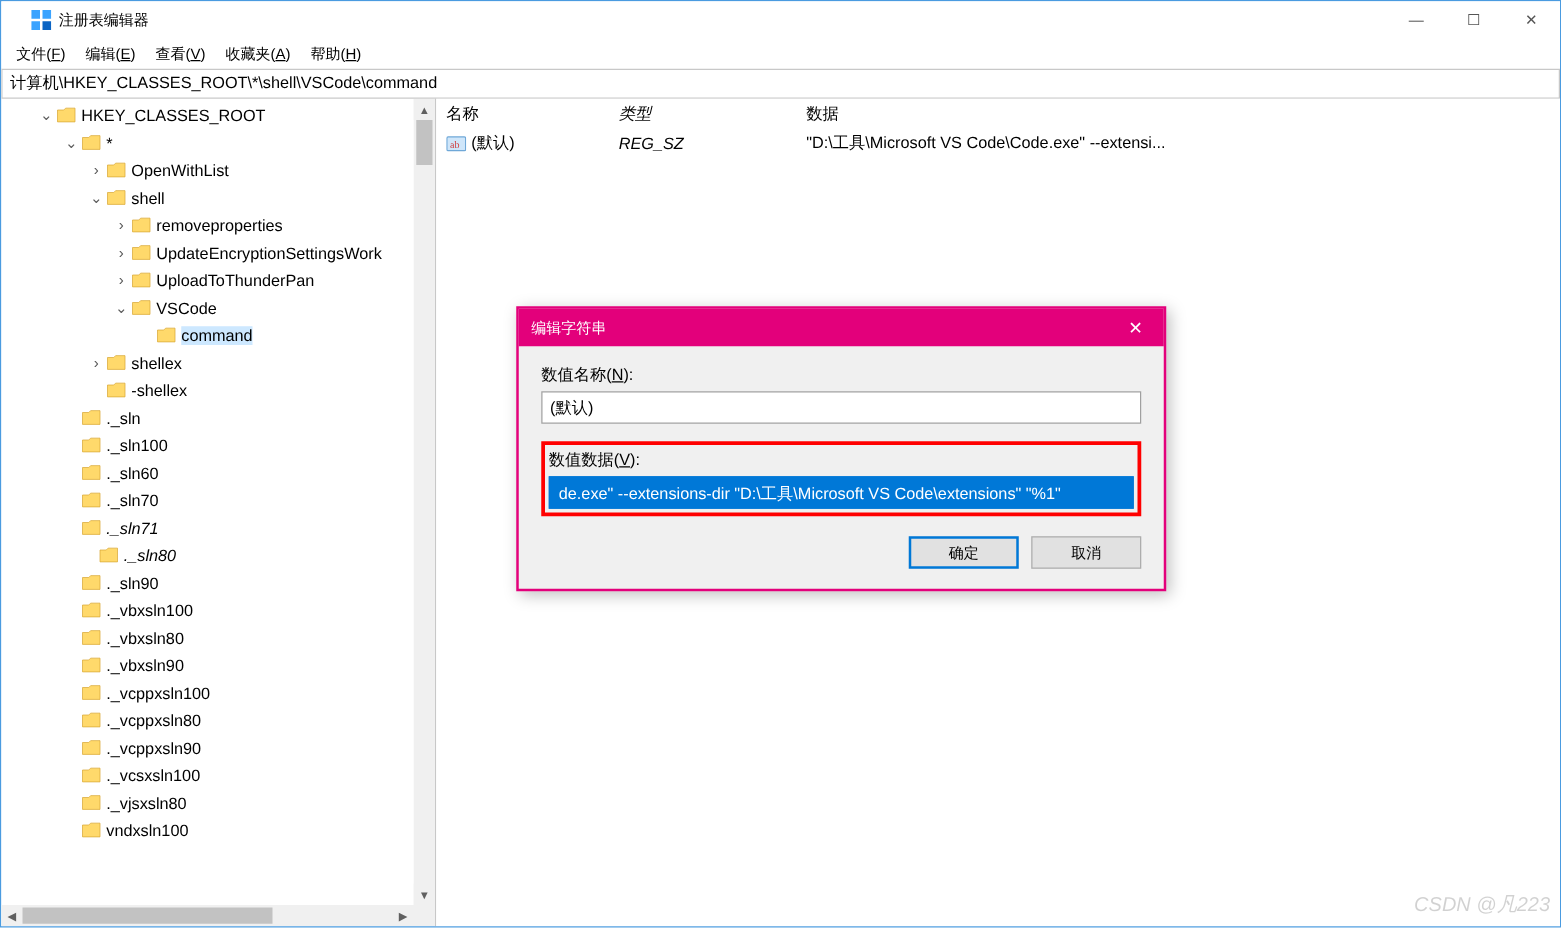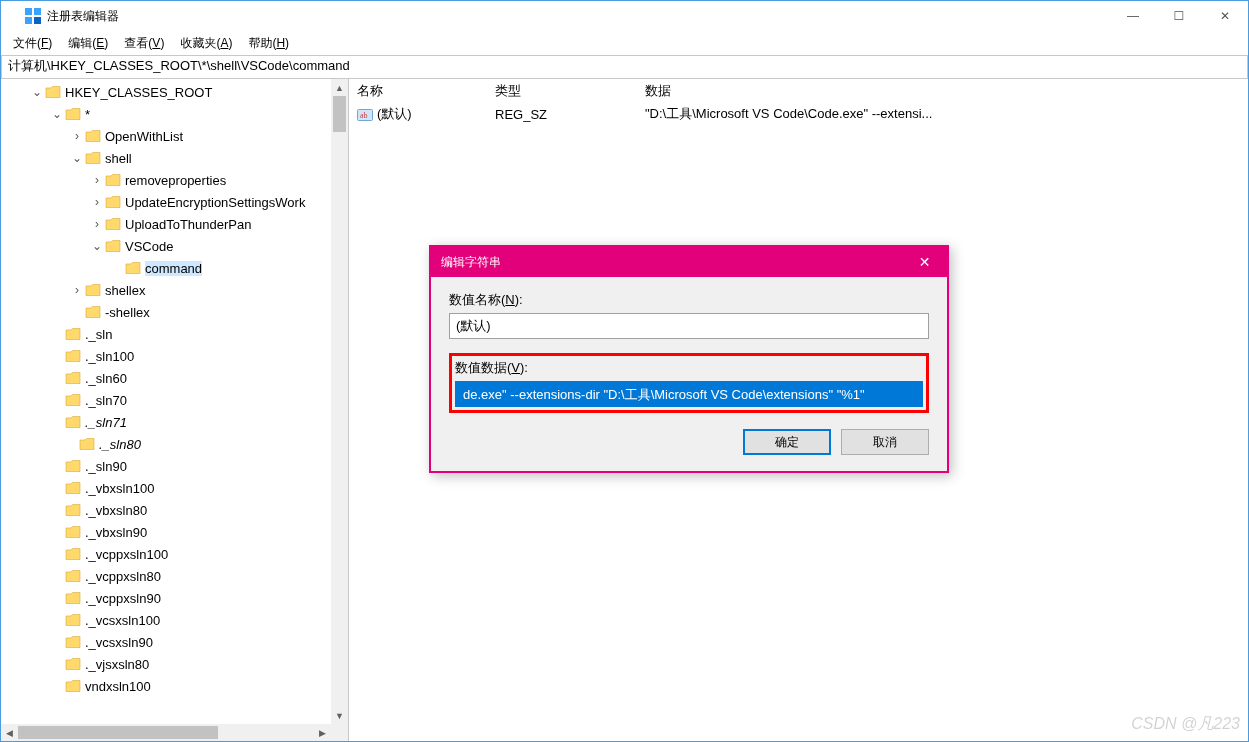--- a/index.html
+++ b/index.html
@@ -161,32 +161,32 @@
   }
   .list-body { }
   .list-row {
     height: 22px;
     display: flex;
     align-items: center;
     font-size: 13px;
   }
   .list-row .col { padding: 0 8px; overflow: hidden; text-overflow: ellipsis; white-space: nowrap; }
   .col-name { width: 138px; }
-  .col-type { width: 150px; }
+  .col-type { width: 150px; font-style: italic; }
   .col-data { flex: 1; }
   .val-icon {
     width: 16px; height: 16px;
     margin-right: 4px;
     vertical-align: middle;
     display: inline-flex;
   }
   
   .dialog {
     position: absolute;
-    left: 428px; top: 244px;
+    left: 412px; top: 244px;
     width: 520px;
     border: 2px solid #e3007b;
     background: #f0f0f0;
     box-shadow: 3px 3px 12px rgba(0,0,0,0.25);
   }
   .dlg-title {
     height: 30px;
     background: #e3007b;
     color: #fff;
     display: flex;
@@ -522,29 +522,20 @@
             </span>
             <span class="label">._vcsxsln100</span>
           </div>
           <div class="tree-row" style="padding-left: 50px;">
             <span class="chevron"> </span>
             <span class="folder">
               <svg viewBox="0 0 16 14" width="16" height="14">
                 <path d="M1 3 L6 3 L7.5 1.5 L15 1.5 L15 12.5 L1 12.5 Z" fill="#ffd96b" stroke="#d9a93a" stroke-width="0.6"></path>
               </svg>
             </span>
-            <span class="label">._vcsxsln90</span>
-          </div>
-          <div class="tree-row" style="padding-left: 50px;">
-            <span class="chevron"> </span>
-            <span class="folder">
-              <svg viewBox="0 0 16 14" width="16" height="14">
-                <path d="M1 3 L6 3 L7.5 1.5 L15 1.5 L15 12.5 L1 12.5 Z" fill="#ffd96b" stroke="#d9a93a" stroke-width="0.6"></path>
-              </svg>
-            </span>
             <span class="label">._vjsxsln80</span>
           </div>
           <div class="tree-row" style="padding-left: 50px;">
             <span class="chevron"> </span>
             <span class="folder">
               <svg viewBox="0 0 16 14" width="16" height="14">
                 <path d="M1 3 L6 3 L7.5 1.5 L15 1.5 L15 12.5 L1 12.5 Z" fill="#ffd96b" stroke="#d9a93a" stroke-width="0.6"></path>
               </svg>
             </span>
             <span class="label">  vndxsln100</span>

